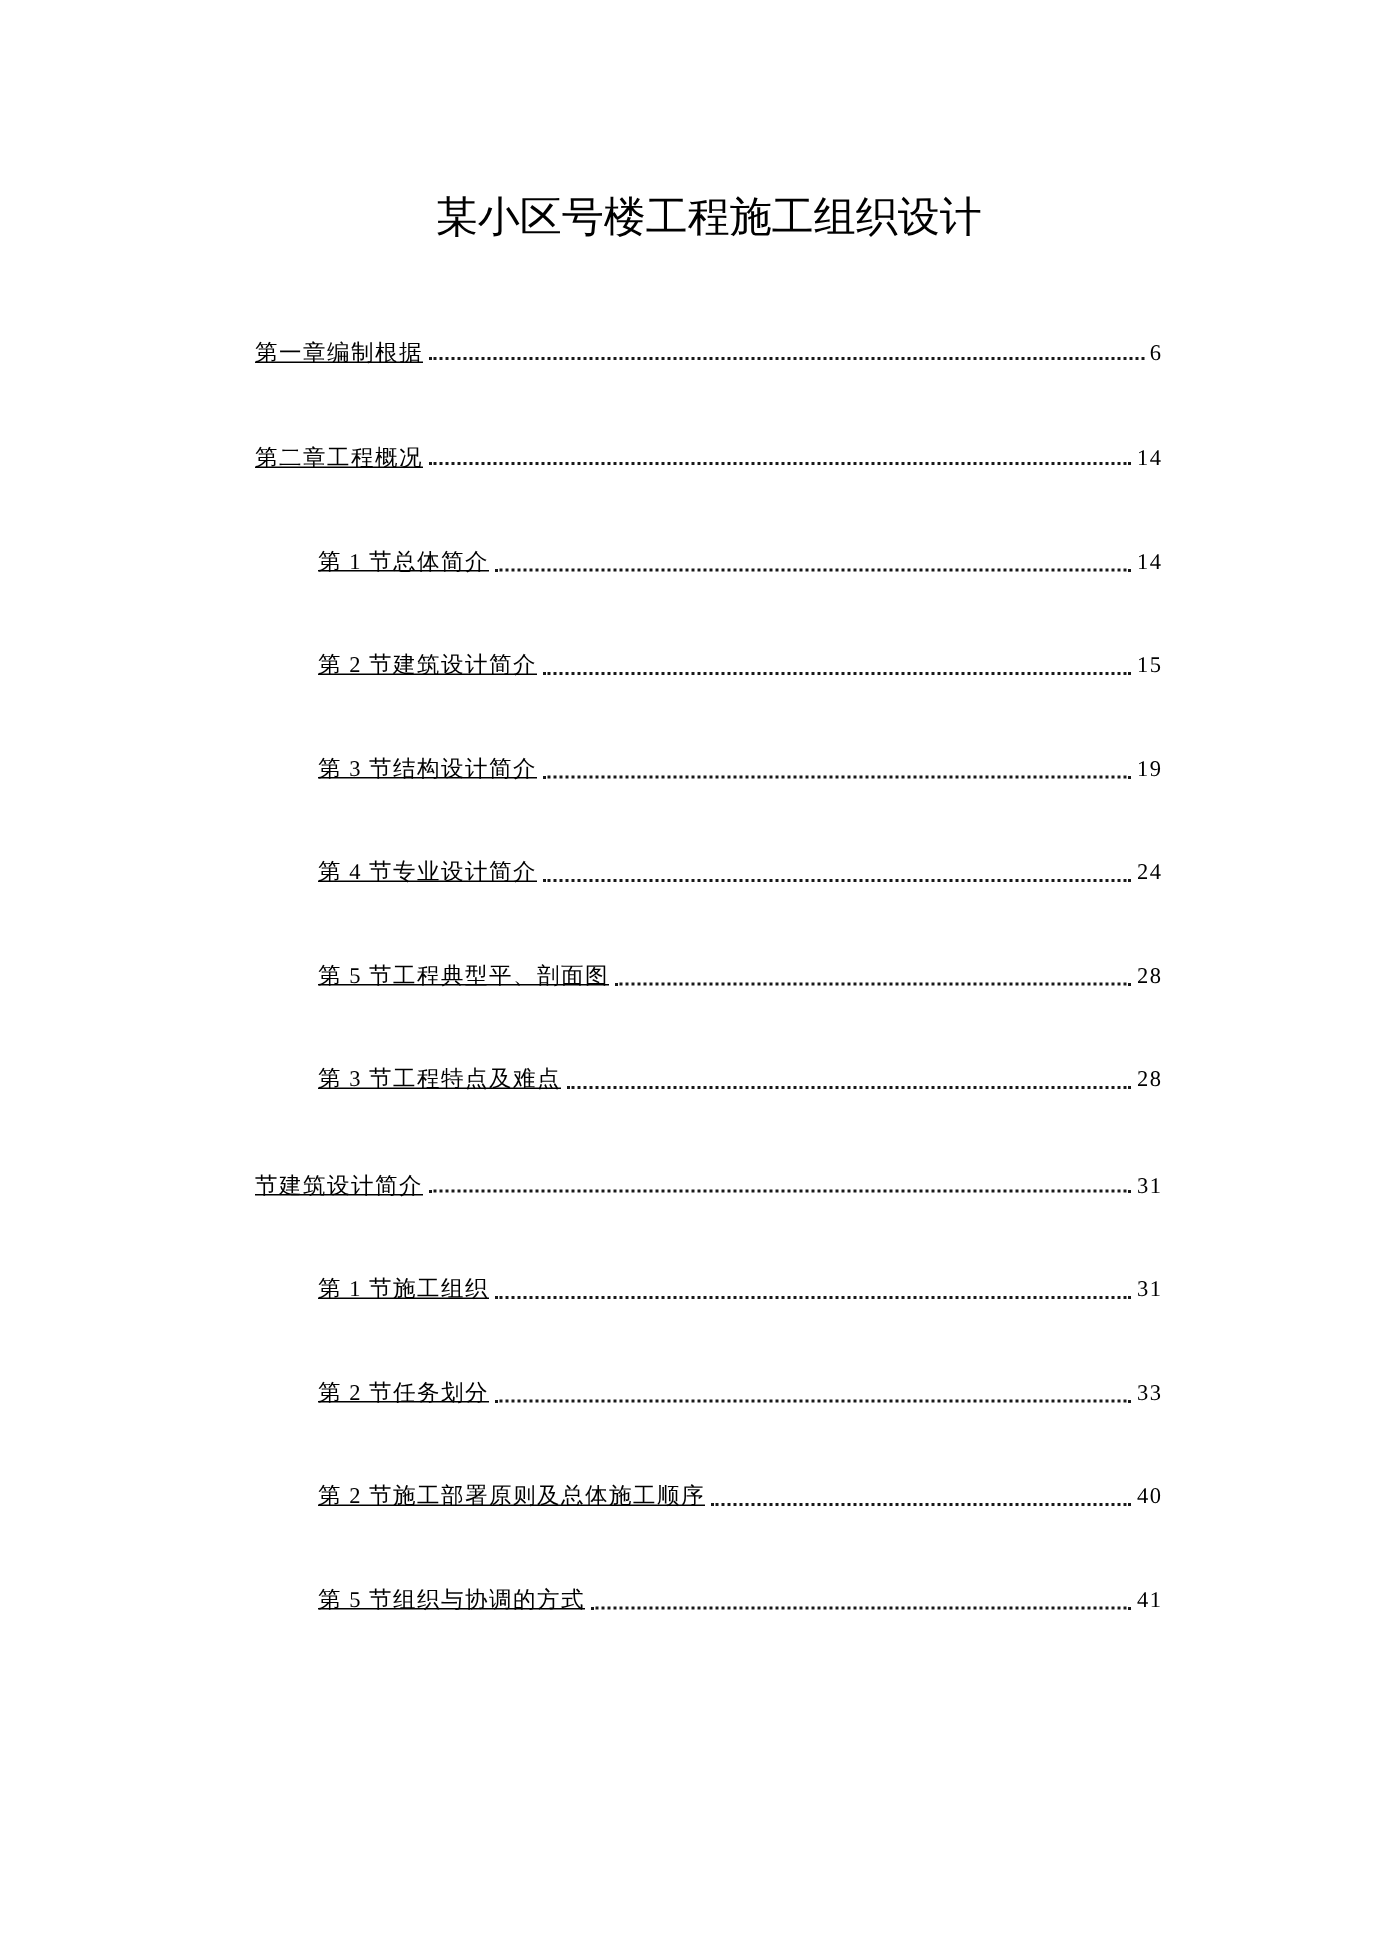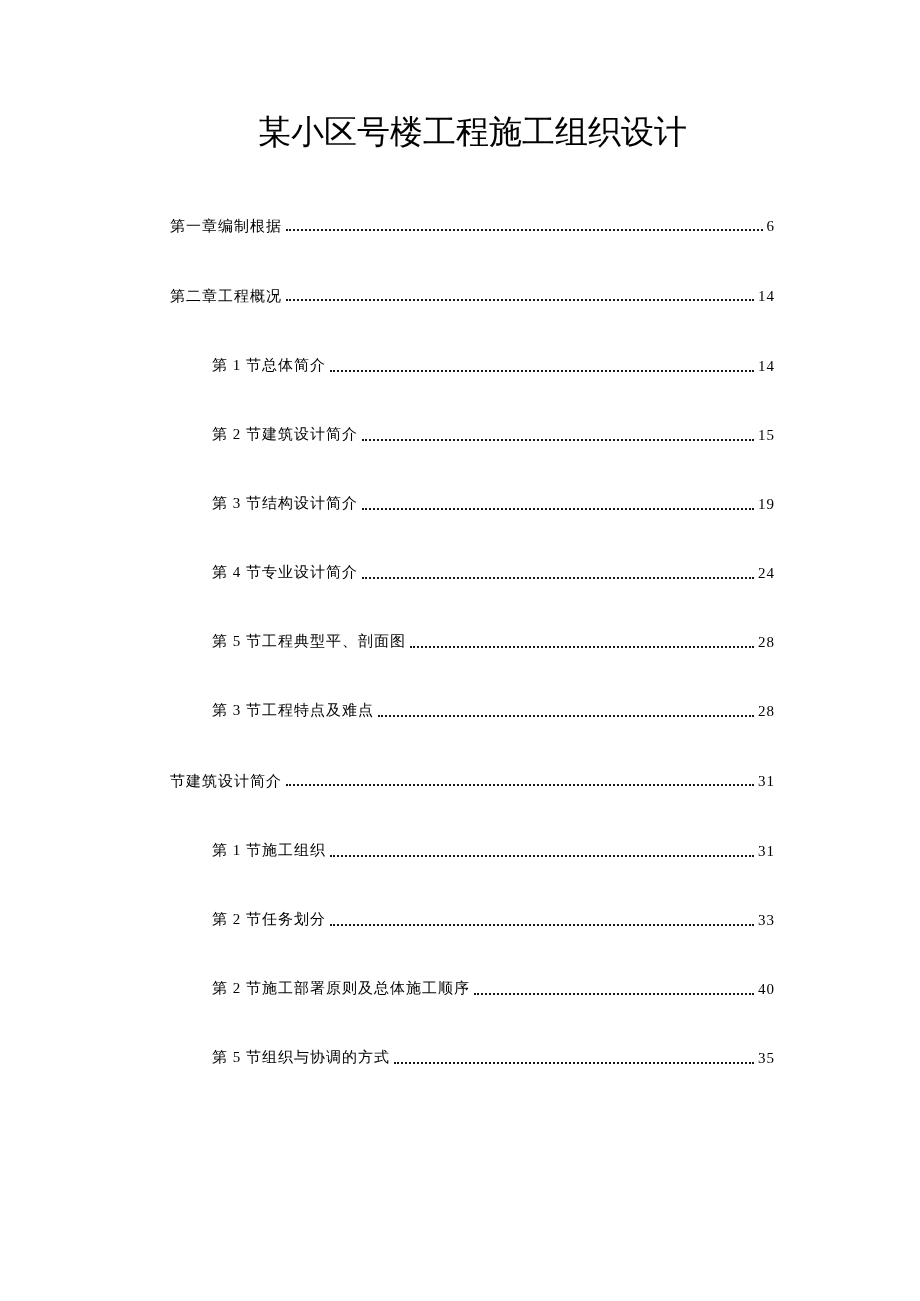--- a/index.html
+++ b/index.html
@@ -11,37 +11,38 @@
     width: 920px;
   }
   .page {
     box-sizing: border-box;
     width: 920px;
     min-height: 1301px;
     padding: 110px 145px 80px 170px;
   }
   .title {
     text-align: center;
-    font-size: 33px;
-    margin: 0 0 60px 0;
+    font-size: 28px;
+    margin: 16px 0 60px 0;
     font-weight: 400;
   }
   .toc-row {
     display: flex;
     align-items: baseline;
     font-size: 15px;
     margin-bottom: 50px;
     letter-spacing: 1px;
   }
   .toc-row.sub {
     padding-left: 42px;
     align-items: flex-end;
   }
   .toc-label {
     white-space: nowrap;
+    text-decoration: underline;
   }
   .toc-dots {
     flex: 1;
     border-bottom: 2px dotted #000;
     margin: 0 4px 3px 4px;
     height: 0.9em;
     opacity: 0.9;
   }
   .toc-page {
     white-space: nowrap;
@@ -125,18 +126,18 @@
     <div class="toc-row sub">
       <span class="toc-label">第 2 节施工部署原则及总体施工顺序</span>
       <span class="toc-dots"></span>
       <span class="toc-page">40</span>
     </div>
 
 
     <div class="toc-row sub">
       <span class="toc-label">第 5 节组织与协调的方式</span>
       <span class="toc-dots"></span>
-      <span class="toc-page">35</span>
+      <span class="toc-page">41</span>
     </div>
 
   </div>
 
 </div>
 
 </body></html>

